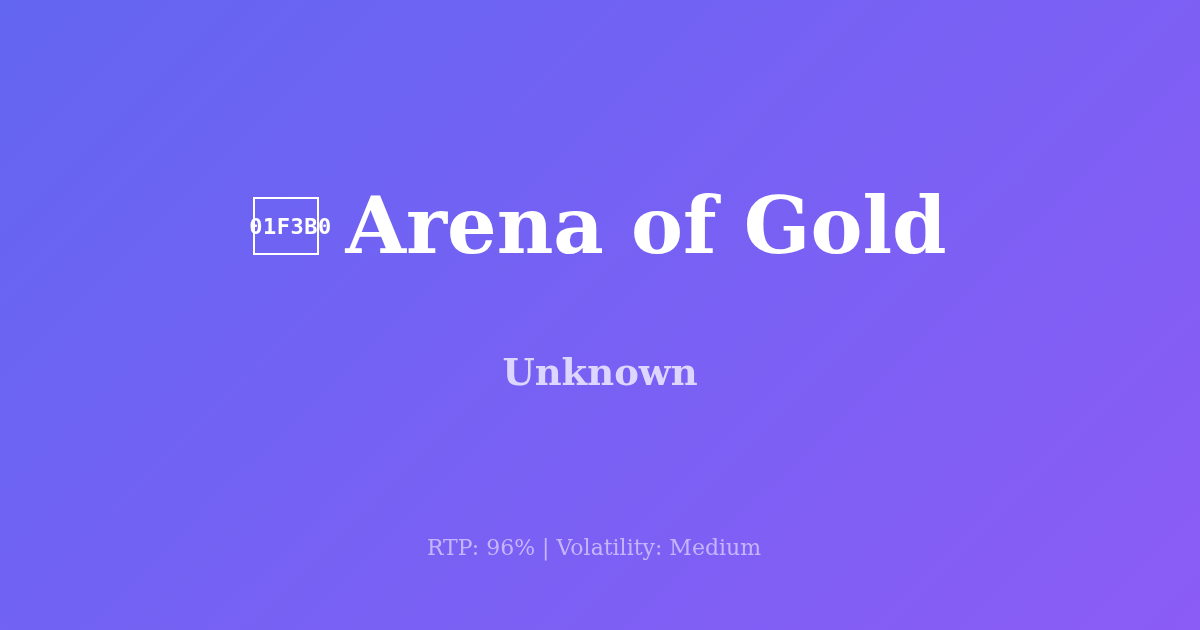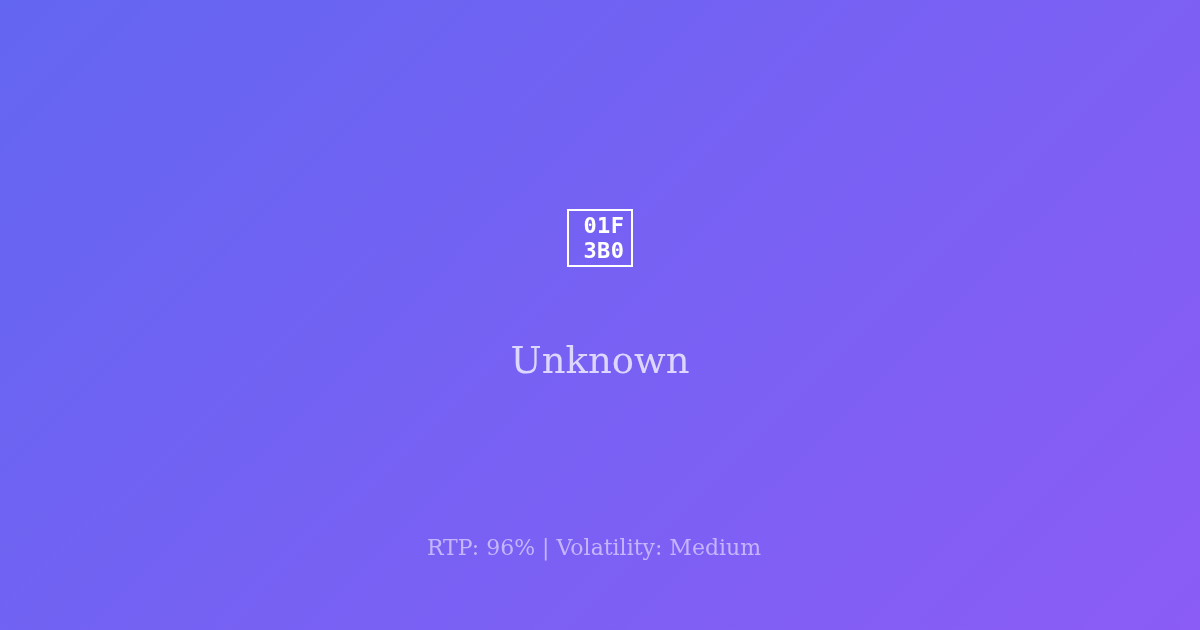--- a/index.html
+++ b/index.html
@@ -49,21 +49,21 @@
     width: 100%;
   }
 
   
   .tofu-glyph {
     box-sizing: border-box;
     width: 66px;
     height: 58px;
     border: 2px solid #ffffff;
     display: flex;
-    flex-direction: column;
+    flex-direction: row;
     align-items: center;
     justify-content: center;
     flex: none;
     padding: 2px 0 1px 8px;
   }
 
   .tofu-glyph .tofu-row {
     font-family: "DejaVu Sans Mono", "Liberation Mono", monospace;
     font-size: 22px;
     font-weight: 700;
@@ -81,24 +81,24 @@
     color: #ffffff;
     white-space: nowrap;
     letter-spacing: 0px;
     margin: 0;
   }
 
   
   .card-subtitle {
     font-family: "DejaVu Serif", "Liberation Serif", serif;
     font-size: 37px;
-    font-weight: 400;
+    font-weight: 700;
     line-height: 1.2;
     color: #ddd6fe;
-    margin: 0;
+    margin: 12px;
     padding-top: 72px;
     white-space: nowrap;
   }
 
   
   .card-meta {
     position: absolute;
     left: 0;
     right: 12px;
     bottom: 69px;
@@ -118,20 +118,21 @@
 
   <div class="card-content">
 
     <div class="title-row">
 
       <span class="tofu-glyph">
         <span class="tofu-row">01F</span>
         <span class="tofu-row">3B0</span>
       </span>
 
+      <h1 class="card-title">Arena of Gold</h1>
 
     </div>
 
     <p class="card-subtitle">Unknown</p>
 
   </div>
 
   <div class="card-meta">RTP: 96% | Volatility: Medium</div>
 
 </div>

